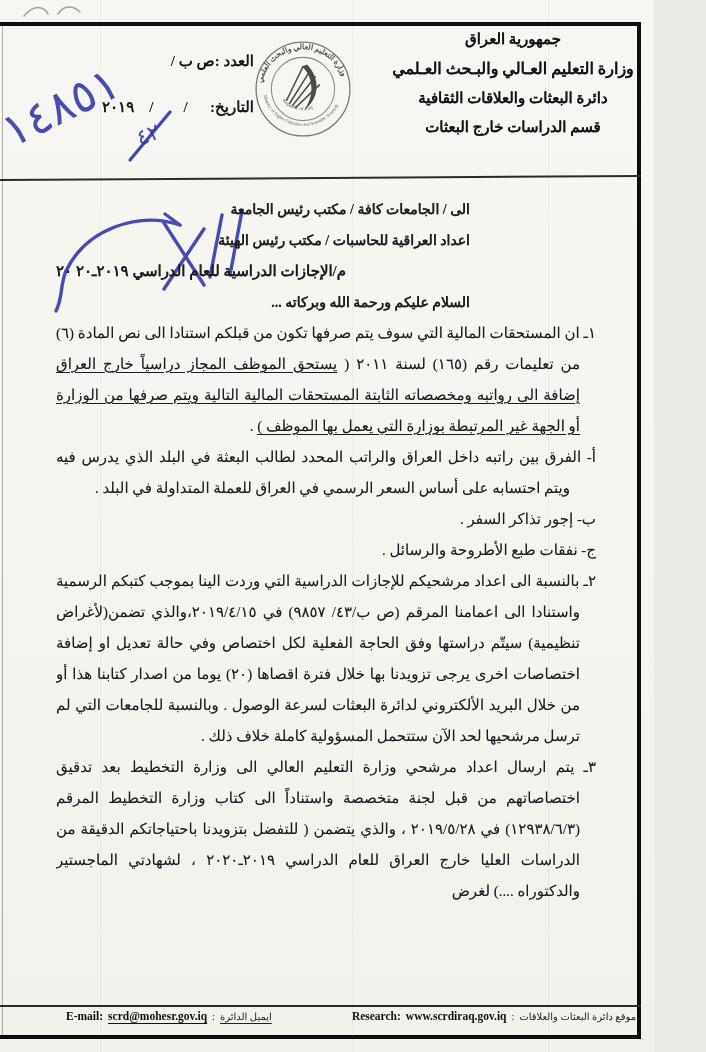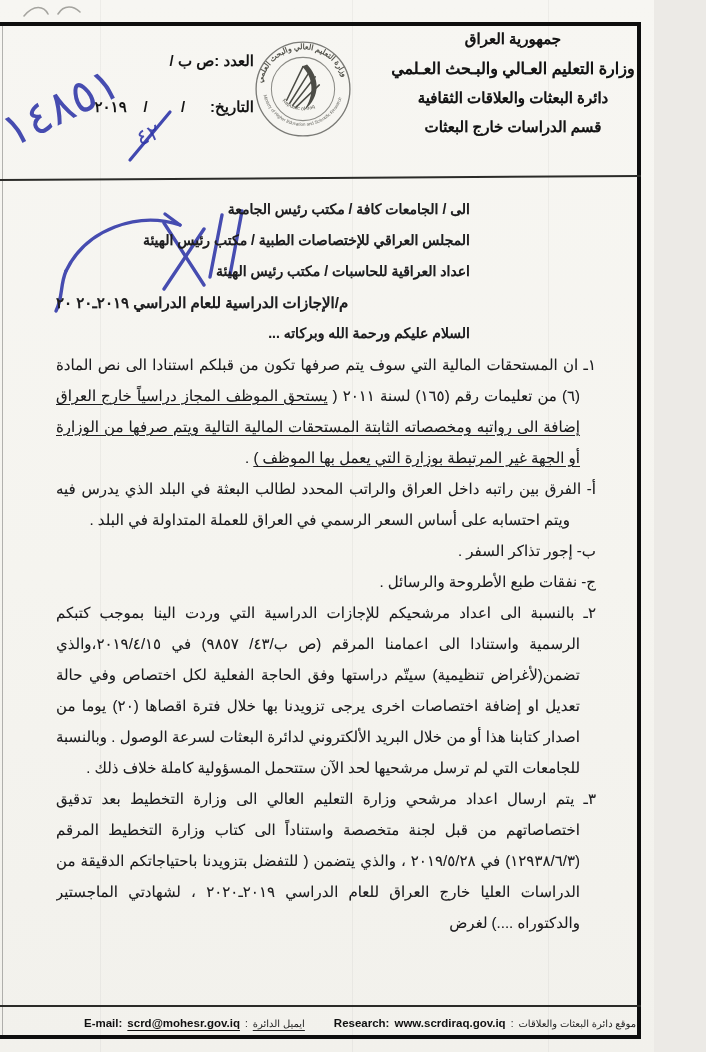--- a/index.html
+++ b/index.html
@@ -1,19 +1,19 @@
 <!DOCTYPE html>
 <html lang="ar"><head>
 <meta charset="utf-8">
 <style>
   html,body{margin:0;padding:0;background:#eceae6;}
   .scan{
     position:relative;width:654px;height:1052px;overflow:hidden;
     background:linear-gradient(180deg,#f7f6f2 0%,#f5f4ef 55%,#f2f1ec 100%);
-    font-family:Liberation Sans, sans-serif;color:#1d1d1f;
+    font-family:Liberation Serif, serif;color:#1d1d1f;
   }
   .crease{position:absolute;top:0;bottom:0;width:1px;background:rgba(60,60,50,.05);}
   
   .sheet-border{position:absolute;top:22px;left:0;right:13px;bottom:13px;
     border:4px solid #0e0e0e;border-left:none;pointer-events:none;}
   .left-line{position:absolute;left:2px;top:22px;bottom:13px;width:1px;background:rgba(20,20,20,.30);}
   .rule{position:absolute;left:0;right:13px;height:2px;background:#2b2b28;}
   .header-rule{top:177px;transform:rotate(-0.35deg);}
   .footer-rule{top:1005px;}
   
@@ -41,21 +41,21 @@
   .salutation{font-weight:bold;margin-right:126px;font-size:14px;text-align:right;}
   p.para{margin:0;}
   .intro{text-indent:20px;}
   .hang{padding-right:16px;text-indent:-16px;}
   .sub-a{margin-right:10px;padding-right:26px;text-indent:-26px;}
   .sub-b{margin-right:96px;text-align:right;}
   .sub-c{margin-right:74px;text-align:right;}
   .u{text-decoration:underline;text-underline-offset:3px;}
   
   .footer{position:absolute;left:0;right:18px;top:1010px;height:26px;display:flex;
-    align-items:center;justify-content:space-between;padding-left:84px;box-sizing:border-box;}
+    align-items:flex-start;justify-content:space-between;padding-left:66px;box-sizing:border-box;}
   .f-block{display:flex;align-items:center;gap:5px;direction:ltr;}
   .f-en{font-weight:bold;font-size:11.5px;color:#101010;}
   .f-ar{font-size:10px;color:#222;}
   .f-colon{font-size:10px;color:#222;}
 </style>
 </head>
 <body>
 
 <div class="scan">
 
@@ -121,21 +121,20 @@
       <path d="M14,86 C8,100 11,112 4,126"></path>
       <path d="M112,38 L152,100"></path>
       <path d="M152,44 L112,104"></path>
       <path d="M170,30 L158,92"></path>
       <path d="M190,26 L178,90"></path>
     </g>
   </svg>
 
   <div class="body" dir="rtl">
     <div class="recipient">الى / الجامعات كافة / مكتب رئيس الجامعة</div>
-    <div class="recipient">المجلس العراقي للإختصاصات الطبية / مكتب رئيس الهيئة</div>
     <div class="recipient">اعداد العراقية للحاسبات / مكتب رئيس الهيئة</div>
 
     <div class="subject">م/الإجازات الدراسية للعام الدراسي ٢٠١٩ـ٢٠ ٢٠</div>
     <div class="salutation">السلام عليكم ورحمة الله وبركاته ...</div>
 
 
     <p class="para hang"><span>١ـ ان المستحقات المالية التي سوف يتم صرفها تكون من قبلكم استنادا الى نص المادة (٦) من تعليمات رقم (١٦٥) لسنة ٢٠١١ ( </span><span class="u">يستحق الموظف المجاز دراسياً خارج العراق إضافة الى رواتبه ومخصصاته الثابتة المستحقات المالية التالية ويتم صرفها من الوزارة أو الجهة غير المرتبطة بوزارة التي يعمل بها الموظف )</span><span> .</span></p>
 
     <p class="para sub-a">أ-  الفرق بين راتبه داخل العراق والراتب المحدد لطالب البعثة في البلد الذي يدرس فيه ويتم احتسابه على أساس السعر الرسمي في العراق للعملة المتداولة في البلد .</p>
     <p class="para sub-b">ب- إجور تذاكر السفر .</p>

